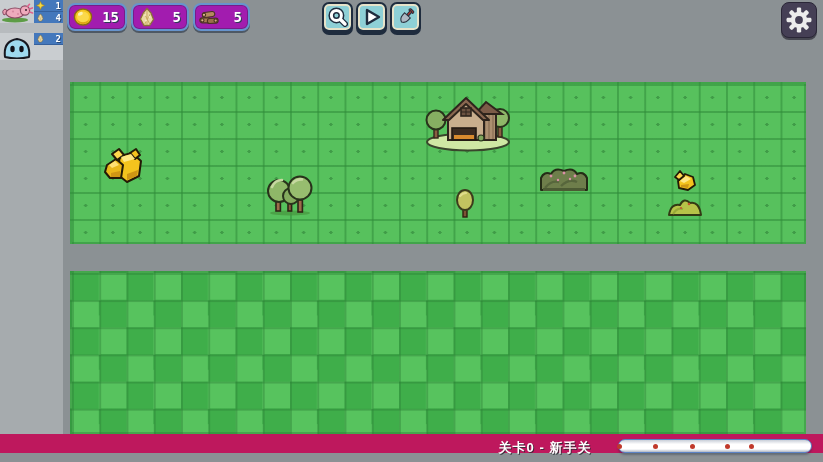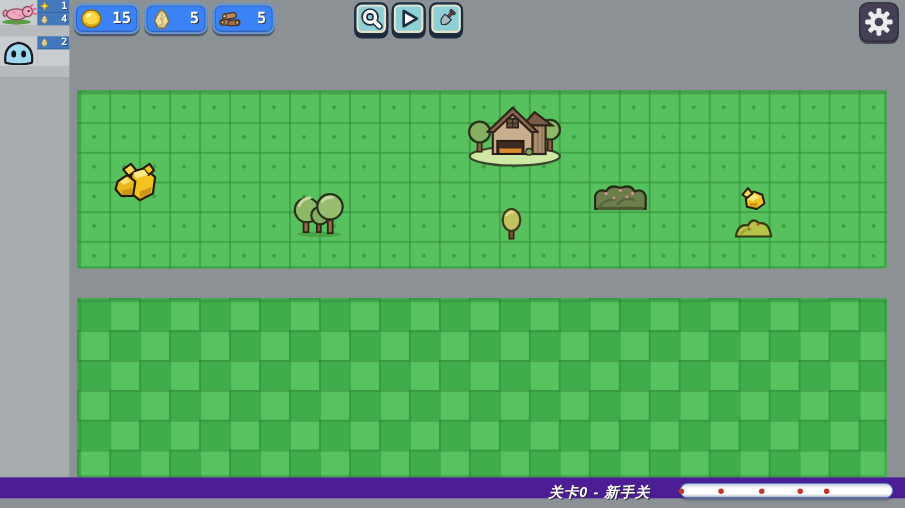--- a/index.html
+++ b/index.html
@@ -15,21 +15,21 @@
   .cost-row{height:11px;background:#4478bc;display:flex;align-items:center;
     padding:0 2px;border-bottom:1px solid #35609c;box-sizing:content-box;}
   .cost-row .cicon{width:9px;height:9px;flex:0 0 9px;}
   .cost-row .num{margin-left:auto;color:#fff;font:bold 9px "DejaVu Sans Mono",monospace;
     text-shadow:1px 1px 0 #2a4a78;}
   .cost-filler{height:15px;background:#c9cdd0;}
   .card-strip{position:absolute;left:0;width:63px;height:10px;background:#b7bbbe;}
 
   
   .res-panels{position:absolute;left:67px;top:3px;display:flex;gap:4px;}
-  .res-panel{height:28px;box-sizing:border-box;background:#3b82f6;border:2px solid #6794cd;
+  .res-panel{height:28px;box-sizing:border-box;background:#a21caf;border:2px solid #6794cd;
     border-radius:8px;box-shadow:0 2px 0 rgba(30,42,60,.55), inset 0 0 0 1px rgba(20,30,45,.3);
     display:flex;align-items:center;gap:5px;padding:0 6px 0 4px;}
   .res-panel:nth-child(1){width:60px;}
   .res-panel:nth-child(2){width:58px;}
   .res-panel:nth-child(3){width:57px;}
   .res-icon{width:20px;height:20px;flex:0 0 20px;}
   .res-value{margin-left:auto;color:#fff;font:bold 14px "DejaVu Sans Mono",monospace;
     text-shadow:1px 1px 0 #2b3b55;}
 
   .toolbar{position:absolute;left:322px;top:2px;display:flex;gap:3px;}
@@ -56,21 +56,21 @@
     background-color:#57c35e;
     background-image:
       linear-gradient(to right, rgba(42,125,52,.4) 2px, transparent 2px),
       linear-gradient(to bottom, rgba(42,125,52,.4) 2px, transparent 2px),
       conic-gradient(#57c35e 25%, #3fae4a 0 50%, #57c35e 0 75%, #3fae4a 0);
     background-size:27.26px 27.17px,27.26px 27.17px,54.52px 54.33px;
     border:2px solid rgba(42,125,52,.4);}
   .entity{position:absolute;line-height:0;}
 
   
-  .status-bar{position:absolute;left:0;top:434px;width:823px;height:19px;background:#4c1d95;font-style:italic;}
+  .status-bar{position:absolute;left:0;top:434px;width:823px;height:19px;background:#be185d;}
   .level-label{position:absolute;left:470px;top:5px;width:150px;text-align:center;
     color:#fff;font-weight:bold;font-size:13px;letter-spacing:1px;
     text-shadow:1px 1px 0 rgba(40,45,50,.85);}
   .wave-bar{position:absolute;left:618px;top:5px;width:194px;height:14px;box-sizing:border-box;
     background:linear-gradient(#c9cfd8,#ffffff 35%,#ffffff 75%,#aeb6c4);
     border:1px solid #5b82c4;border-radius:7px;box-shadow:0 2px 2px rgba(30,40,60,.35);}
   .wave-dot{position:absolute;top:4px;width:5px;height:5px;border-radius:50%;
     background:#c0392b;margin-left:-2px;}
 </style>
 </head>

